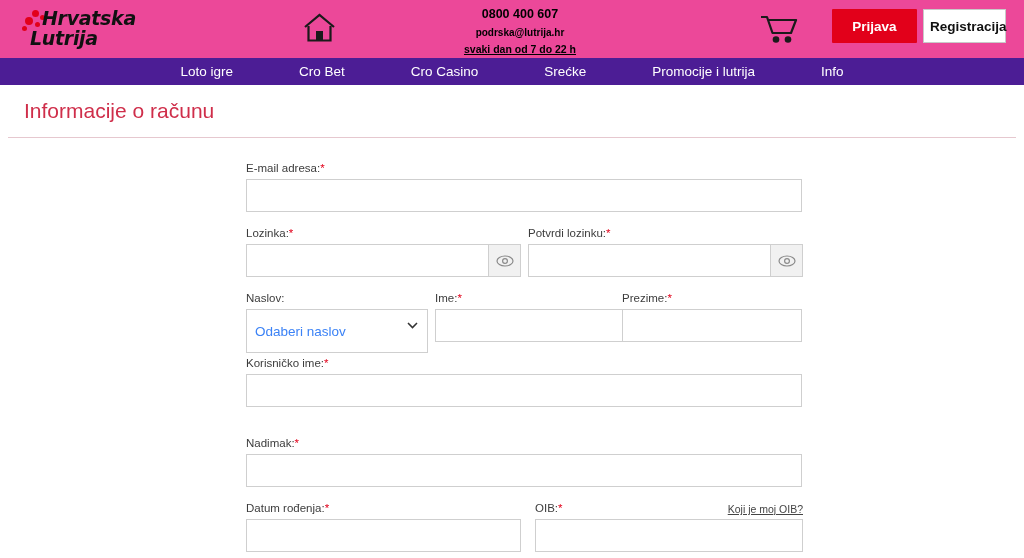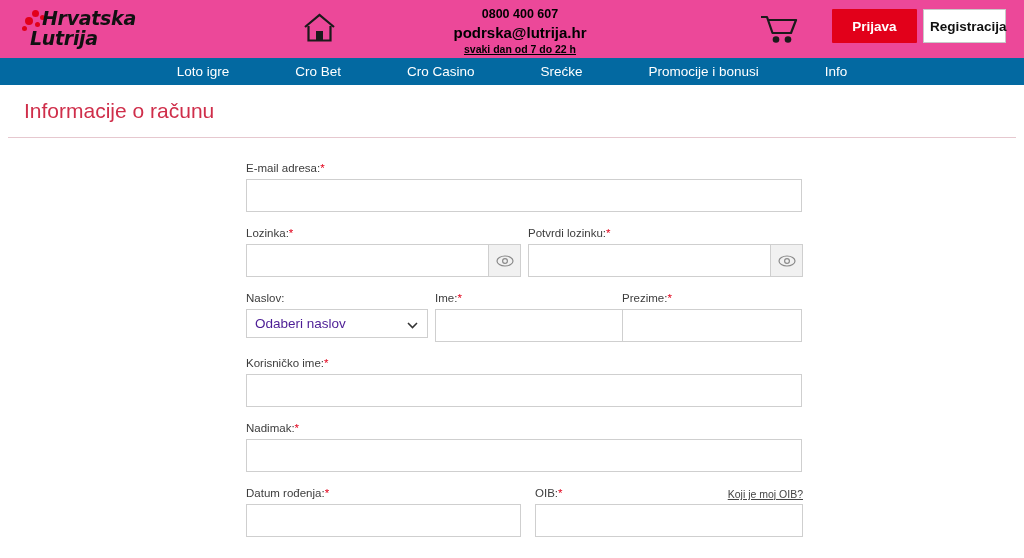--- a/index.html
+++ b/index.html
@@ -48,21 +48,21 @@
   }
 
   .contact {
     position: absolute;
     left: 430px; top: 6px;
     width: 180px;
     text-align: center;
     color: #000000;
   }
   .contact-phone { font-size: 12.5px; font-weight: bold; line-height: 17px; }
-  .contact-mail  { font-size: 15px; font-weight: bold; line-height: 19px; }
+  .contact-mail  { font-size: 10px; font-weight: bold; line-height: 19px; }
   .contact-hours { font-size: 10.5px; font-weight: bold; line-height: 15px; text-decoration: underline; }
 
   .cart-icon {
     position: absolute;
     left: 760px; top: 14px;
     width: 38px; height: 30px;
   }
 
   .btn-login {
     position: absolute;
@@ -87,21 +87,21 @@
     font-family: "Liberation Sans", sans-serif;
     font-size: 13.5px;
     font-weight: bold;
     cursor: pointer;
     border-radius: 0;
   }
 
   
   .nav {
     height: 27px;
-    background: #0369a1;
+    background: #4c1d95;
     display: flex;
     align-items: center;
     justify-content: center;
     gap: 16px;
   }
   .nav-item {
     color: #ffffff;
     font-size: 13.5px;
     padding: 0 25px;
     line-height: 27px;
@@ -164,26 +164,26 @@
     background: #f1f1f1;
     display: flex;
     align-items: center;
     justify-content: center;
     cursor: pointer;
     flex: 0 0 33px;
   }
 
   .sel {
     width: 100%;
-    height: 29px;
+    height: 44px;
     border: 1px solid #cfcfcf;
     background: #ffffff;
     font-family: "Liberation Sans", sans-serif;
     font-size: 13.5px;
-    color: #4c1d95;
+    color: #3b82f6;
     padding: 0 8px;
     outline: none;
     appearance: none;
     -webkit-appearance: none;
   }
   .sel-wrap { position: relative; }
   .sel-chevron {
     position: absolute;
     right: 10px; top: 13px;
     pointer-events: none;
@@ -241,21 +241,21 @@
 
   <button class="btn-login">Prijava</button>
   <button class="btn-register">Registracija</button>
 </div>
 
 <div class="nav">
   <div class="nav-item">Loto igre</div>
   <div class="nav-item">Cro Bet</div>
   <div class="nav-item">Cro Casino</div>
   <div class="nav-item">Srećke</div>
-  <div class="nav-item">Promocije i bonusi</div>
+  <div class="nav-item">Promocije i lutrija</div>
   <div class="nav-item">Info</div>
 </div>
 
 <div class="page-title-wrap">
   <div class="page-title">Informacije o računu</div>
 </div>
 <div class="title-divider"></div>
 
 <div class="form">
 
@@ -315,21 +315,21 @@
     </div>
   </div>
 
   <div class="row" style="height:65px;">
     <div class="field" style="left:246px; top:0; width:556px;">
       <label class="lbl"><span>Korisničko ime:</span><span class="req">*</span></label>
       <input class="inp" type="text" value="" placeholder="" style="">
     </div>
   </div>
 
-  <div class="row" style="height:65px;">
+  <div class="row" style="height:65px;margin-top:15px;">
     <div class="field" style="left:246px; top:0; width:556px;">
       <label class="lbl"><span>Nadimak:</span><span class="req">*</span></label>
       <input class="inp" type="text" value="" placeholder="" style="">
     </div>
   </div>
 
   <div class="row" style="height:65px;">
     <div class="field" style="left:246px; top:0; width:275px;">
       <label class="lbl"><span>Datum rođenja:</span><span class="req">*</span></label>
       <input class="inp" type="text" value="" placeholder="" style="">

